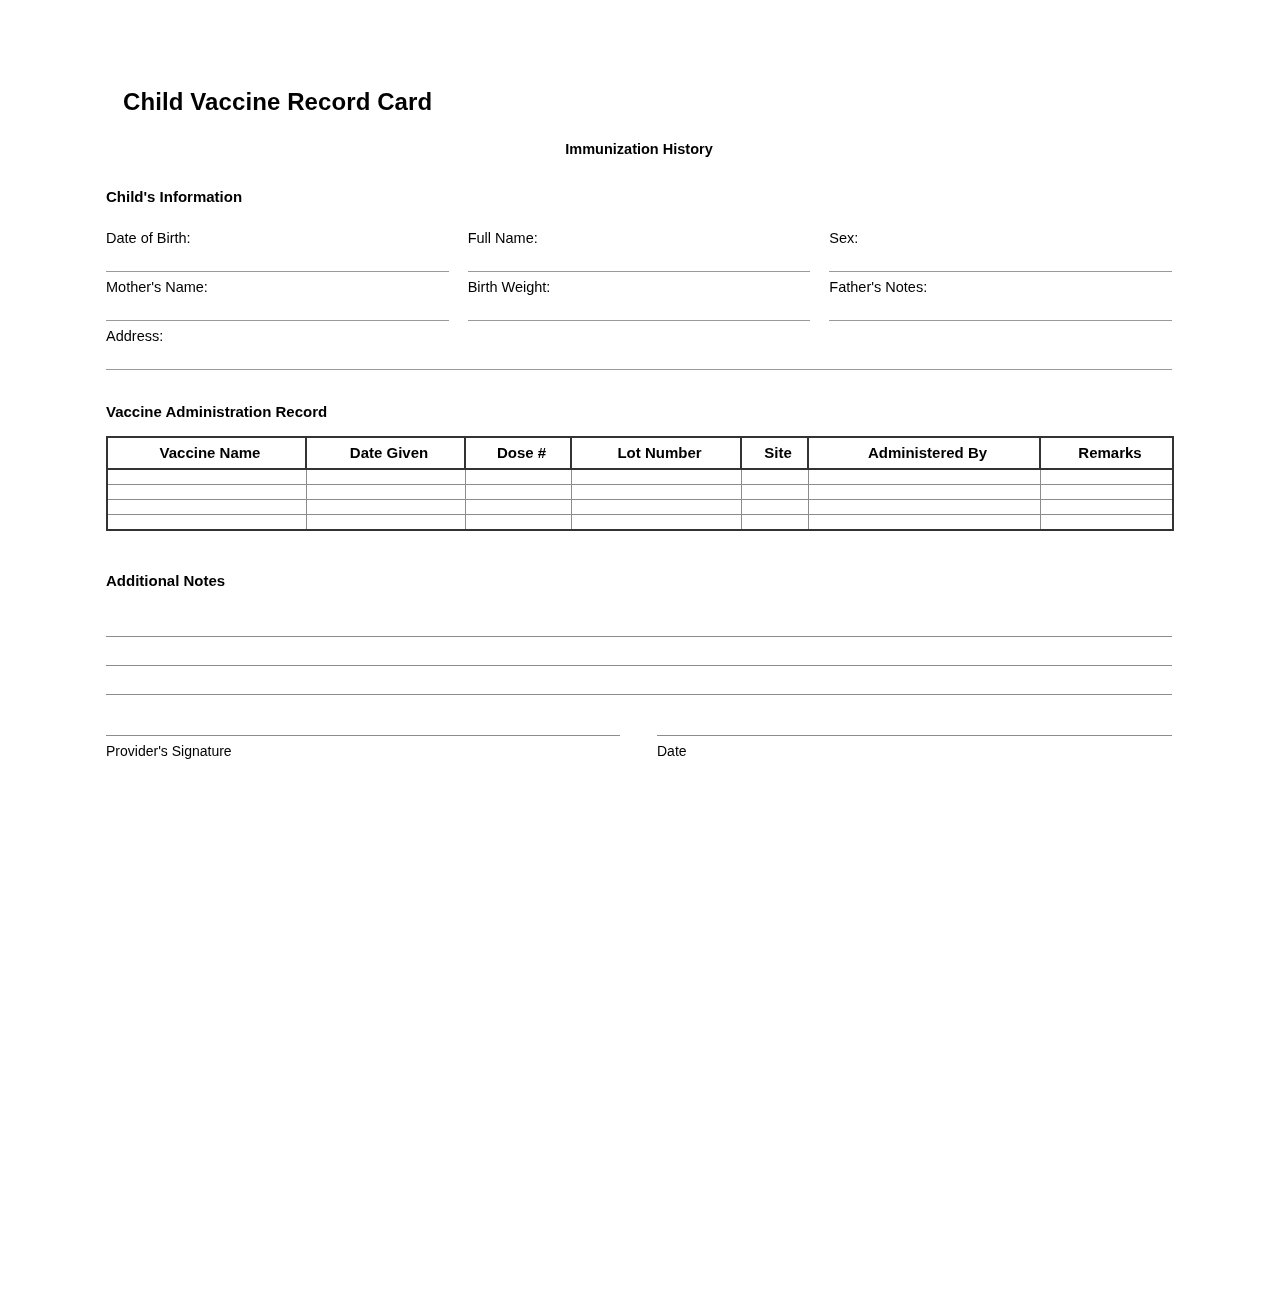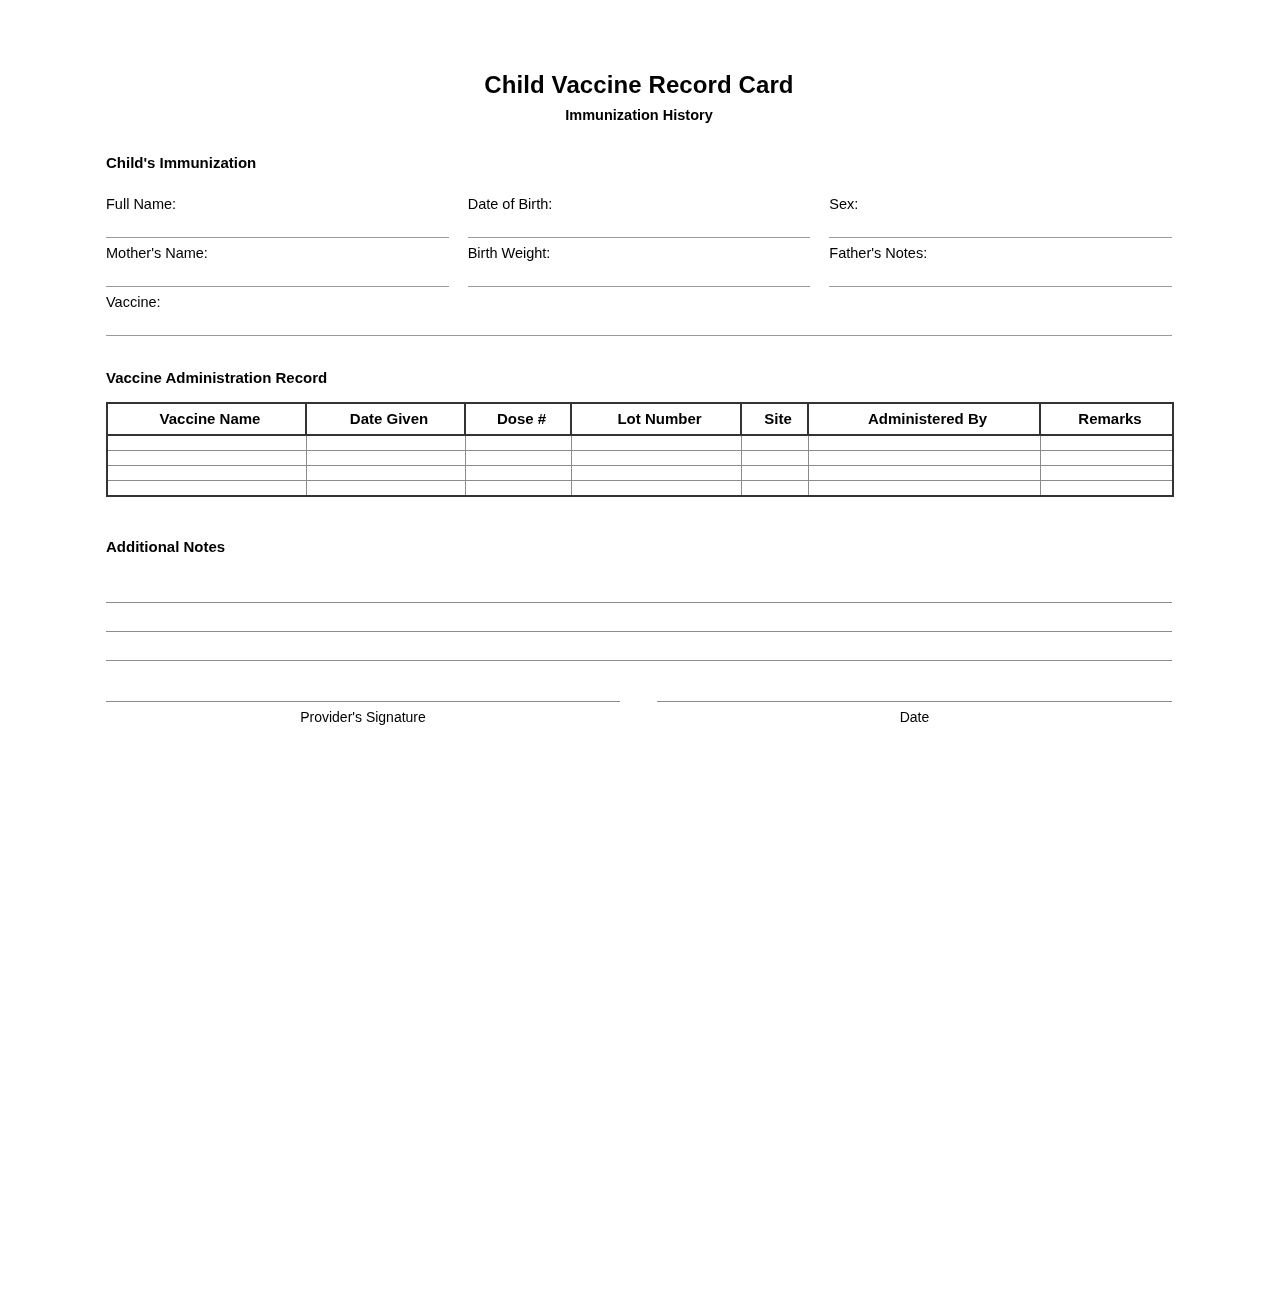--- a/index.html
+++ b/index.html
@@ -17,23 +17,22 @@
   .page {
     position: relative;
     width: 1278px;
     height: 1300px;
     box-sizing: border-box;
     padding: 0 106px;
   }
 
   
   .doc-title {
-    margin: 0;
+    margin: 17px;
     padding-top: 72px;
-    text-align: center;
     font-size: 24px;
     font-weight: bold;
     letter-spacing: 0.1px;
     line-height: 1.1;
   }
   .doc-subtitle {
     margin: 0;
     padding-top: 10px;
     text-align: center;
     font-size: 14.5px;
@@ -116,21 +115,20 @@
     height: 28px;
     border-bottom: 1px solid #8c8c8c;
     width: 1066px;
   }
 
   
   .signature-row {
     margin-top: 40px;
     display: flex;
     gap: 37px;
-    text-align: center;
   }
   .signature-cell {
     box-sizing: border-box;
     border-top: 1px solid #8c8c8c;
     padding-top: 7px;
   }
   .signature-cell.provider { width: 514px; }
   .signature-cell.date     { width: 515px; }
   .signature-label {
     font-size: 14px;
@@ -139,46 +137,46 @@
   }
 </style>
 </head>
 <body>
 
 <div class="page">
 
   <h1 class="doc-title">Child Vaccine Record Card</h1>
   <p class="doc-subtitle">Immunization History</p>
 
-  <h2 class="section-heading" id="child-info-heading">Child's Immunization</h2>
+  <h2 class="section-heading" id="child-info-heading">Child's Information</h2>
 
   <div class="info-grid">
 
     <div class="info-field">
+      <span class="info-label">Date of Birth:</span>
+    </div>
+    <div class="info-field">
       <span class="info-label">Full Name:</span>
     </div>
     <div class="info-field">
-      <span class="info-label">Date of Birth:</span>
-    </div>
-    <div class="info-field">
       <span class="info-label">Sex:</span>
     </div>
 
     <div class="info-field">
       <span class="info-label">Mother's Name:</span>
     </div>
     <div class="info-field">
       <span class="info-label">Birth Weight:</span>
     </div>
     <div class="info-field">
       <span class="info-label">Father's Notes:</span>
     </div>
 
     <div class="info-field info-field-wide">
-      <span class="info-label">Vaccine:</span>
+      <span class="info-label">Address:</span>
     </div>
 
   </div>
 
   <h2 class="section-heading" id="vaccine-record-heading">Vaccine Administration Record</h2>
 
   <table class="vaccine-table">
     <colgroup>
       <col class="col-vaccine-name">
       <col class="col-date-given">

